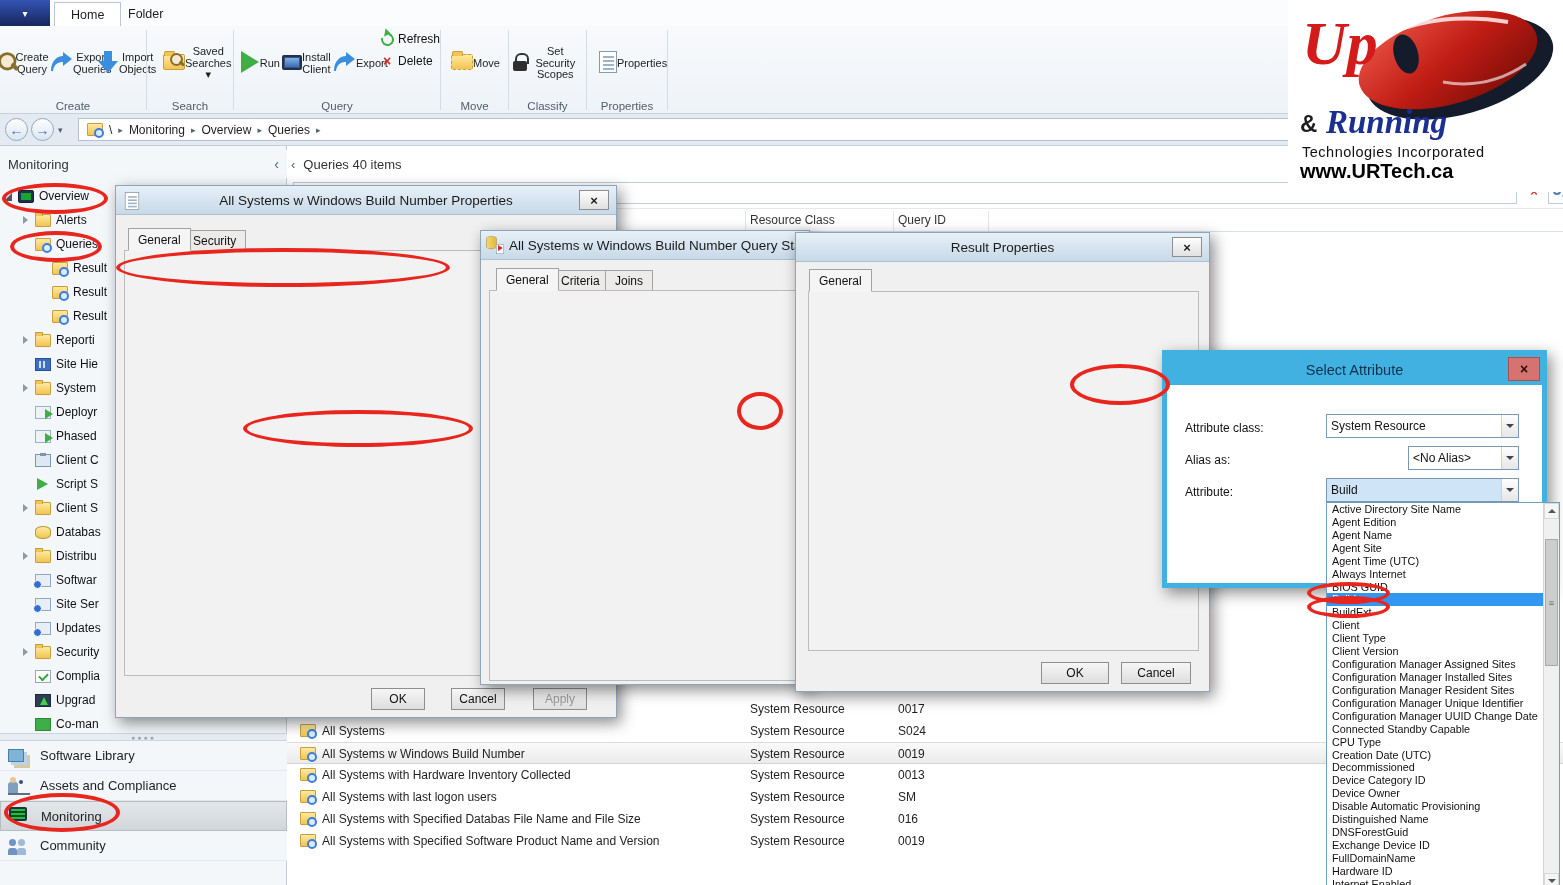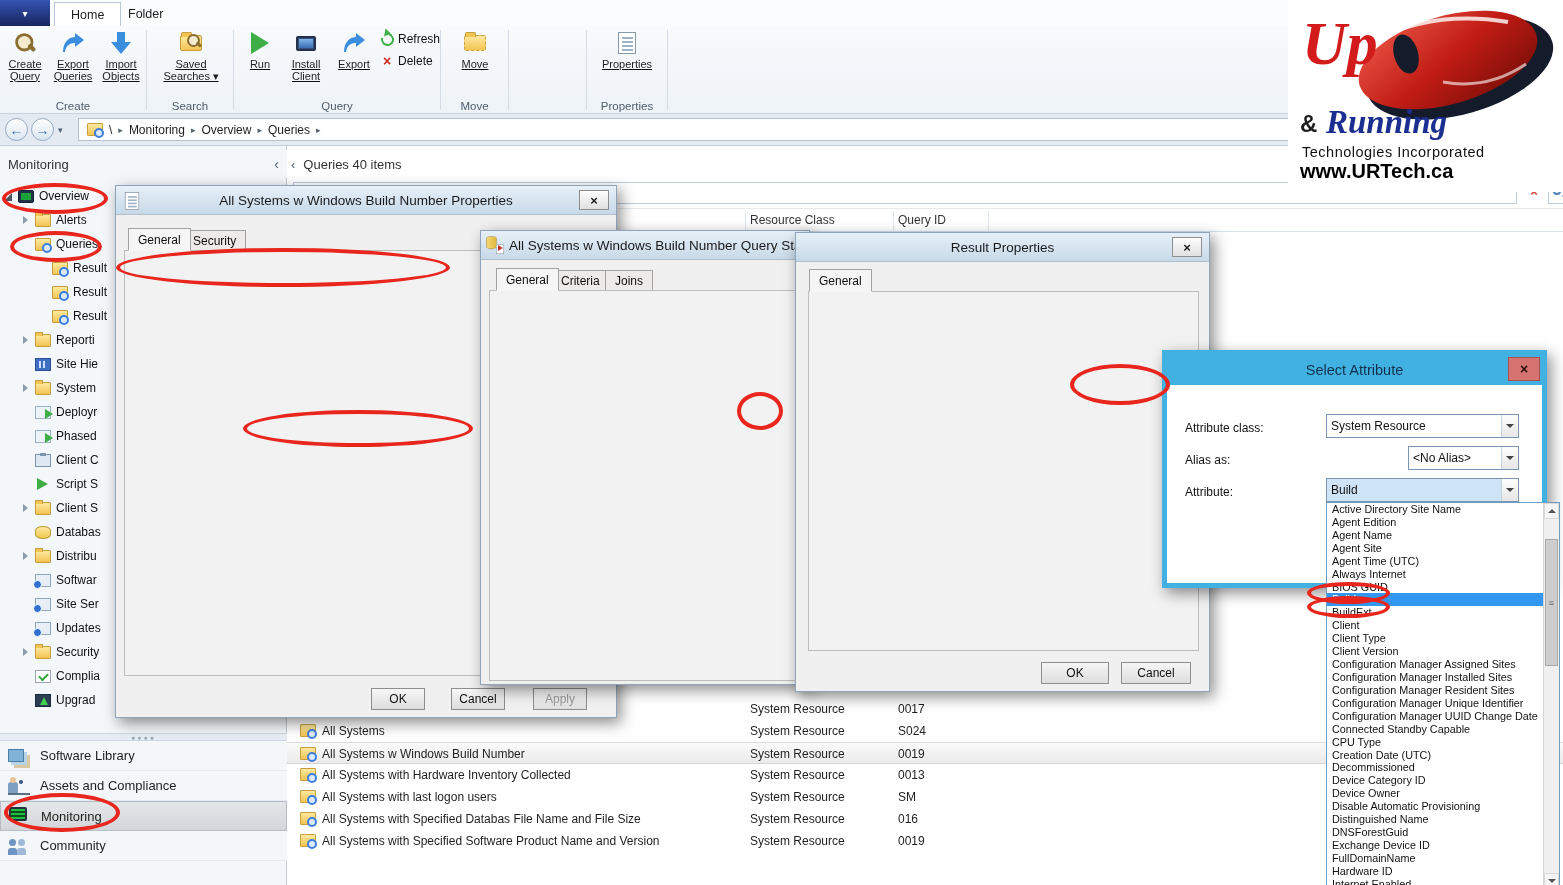--- a/index.html
+++ b/index.html
@@ -8,21 +8,21 @@
 
 
 .tabrow { position:absolute; left:0; top:0; width:1563px; height:26px; background:#fbfcfd; }
 .appbtn { position:absolute; left:0; top:0; width:50px; height:26px; background:linear-gradient(#3553b4,#17265e); display:flex; align-items:center; justify-content:center; color:#fff; font-size:10px; cursor:pointer; }
 .rtab { position:absolute; top:2px; height:24px; padding:0 16px; display:flex; align-items:center; font-size:12.5px; color:#1e1e1e; }
 .rtab.active { background:#fff; border:1px solid #b9c6d4; border-bottom:none; }
 .ribbon { position:absolute; left:0; top:26px; width:1563px; height:88px; background:linear-gradient(#f8fafc,#eef3f8); border-bottom:1px solid #c5d1dd; }
 .rgroup { position:absolute; top:0; height:88px; }
 .rgroup .glabel { position:absolute; bottom:2px; left:0; right:0; text-align:center; font-size:11.5px; color:#4e5d6c; }
 .gsep { position:absolute; top:4px; width:1px; height:80px; background:#d4dde6; }
-.bigbtn { position:absolute; top:2px; width:48px; height:66px; display:flex; flex-direction:column; align-items:center; padding-top:2px; cursor:pointer;text-decoration:underline; }
+.bigbtn { position:absolute; top:2px; width:48px; height:66px; display:flex; flex-direction:row; align-items:center; padding-top:2px; cursor:pointer; }
 .bigbtn .blabel { font-size:11px; line-height:11.5px; text-align:center; margin-top:3px; color:#1e1e1e; }
 .bicon { width:26px; height:26px; display:flex; align-items:center; justify-content:center; }
 .smallbtn { position:absolute; display:flex; align-items:center; gap:4px; font-size:12px; cursor:pointer; }
 .sicon { width:14px; height:14px; display:flex; align-items:center; justify-content:center; }
 
 
 .shape-folder { width:22px; height:16px; background:linear-gradient(#ffe9a0,#f2c453); border:1px solid #c79f3f; border-radius:2px; position:relative; }
 .shape-folder::before { content:''; position:absolute; top:-4px; left:0; width:9px; height:4px; background:#f2c453; border:1px solid #c79f3f; border-bottom:none; border-radius:2px 2px 0 0; }
 .lens { position:relative; width:14px; height:14px; }
 .lens::before { content:''; position:absolute; left:0; top:0; width:9px; height:9px; border:2px solid #8a6d2f; border-radius:50%; background:#f3ead0; }
@@ -276,20 +276,29 @@
       <div class="bigbtn" style="left:10px;">
         <span class="bicon">
             <span class="shape-folder" style="border-style:dashed;"></span>
           </span>
         <span class="blabel">Move</span>
       </div>
       <div class="glabel">Move</div>
     </div>
     <div class="gsep" style="left:508px;"></div>
 
+    <div class="rgroup" style="left:509px;width:77px;">
+      <div class="bigbtn" style="left:4px;width:70px;">
+        <span class="bicon">
+            <span class="lock"></span>
+          </span>
+        <span class="blabel">Set Security Scopes</span>
+      </div>
+      <div class="glabel">Classify</div>
+    </div>
     <div class="gsep" style="left:586px;"></div>
 
     <div class="rgroup" style="left:587px;width:80px;">
       <div class="bigbtn" style="left:12px;width:56px;">
         <span class="bicon">
             <span class="sheet"></span>
           </span>
         <span class="blabel">Properties</span>
       </div>
       <div class="glabel">Properties</div>
@@ -491,20 +500,25 @@
         </div>
         <div class="trow" style="padding-left: 21px;">
           <span class="exp none"></span>
           <span class="tico compliance-icon"></span>
           <span class="tlabel">Complia</span>
         </div>
         <div class="trow" style="padding-left: 21px;">
           <span class="exp none"></span>
           <span class="tico upgrade-icon"></span>
           <span class="tlabel">Upgrad</span>
+        </div>
+        <div class="trow" style="padding-left: 21px;">
+          <span class="exp none"></span>
+          <span class="tico comanagement-icon"></span>
+          <span class="tlabel">Co-man</span>
         </div>
       </div>
     <div class="wbar">
       <div class="whandle">
           <span>●●●●</span>
         </div>
       <div>
           <div class="witem">
             <span class="wicon software-library-icon"></span>
             <span>Software Library</span>

